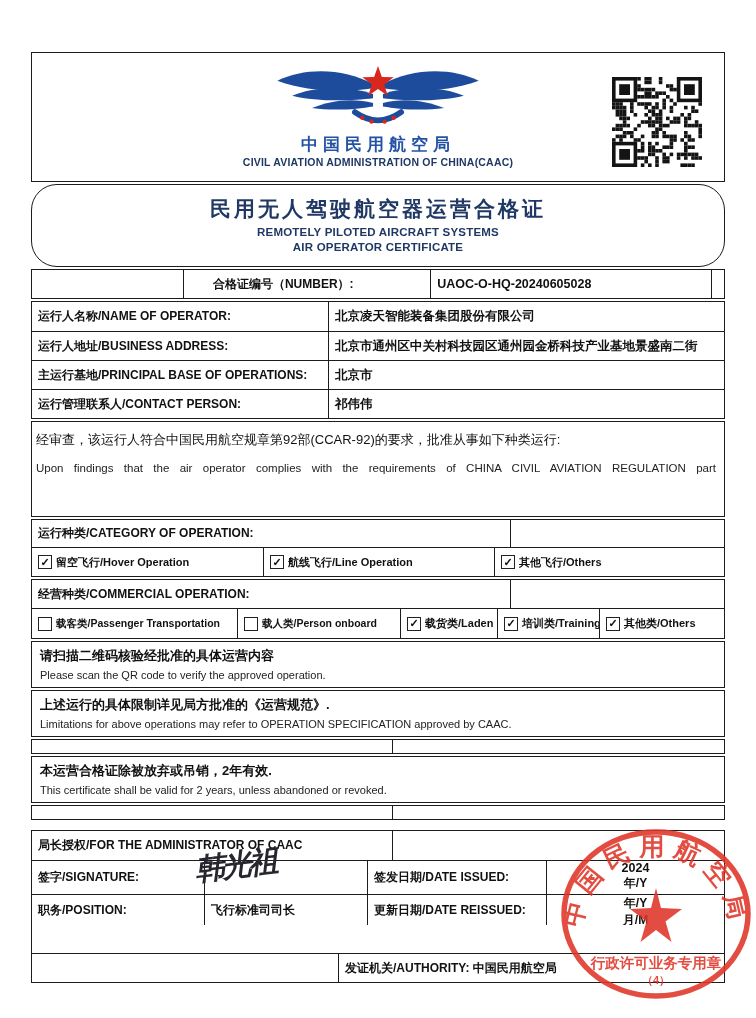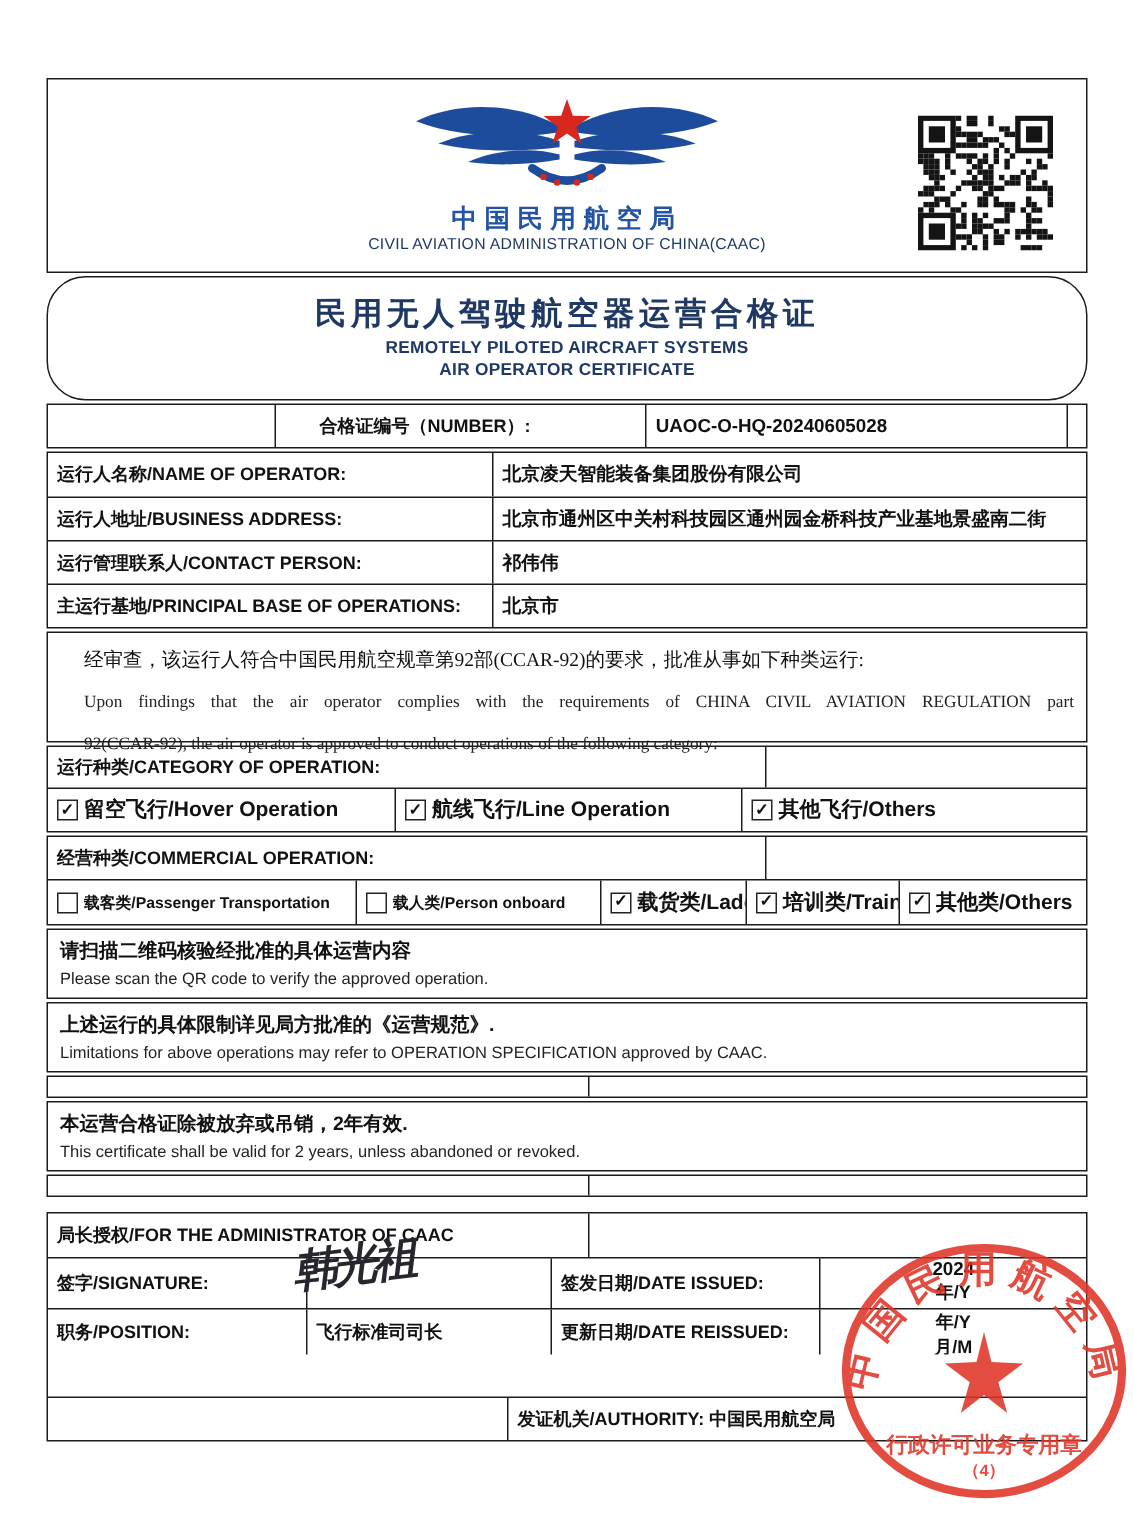--- a/index.html
+++ b/index.html
@@ -9,51 +9,51 @@
   .sec{border:1.6px solid #1c1c1c;margin-bottom:2px;background:#fff;box-sizing:border-box;}
   .row{display:flex;box-sizing:border-box;align-items:stretch;}
   .rowline{border-top:1.6px solid #1c1c1c;}
   .cell{box-sizing:border-box;padding:0 6px;display:flex;align-items:center;overflow:hidden;}
   .cell.vline{border-left:1.6px solid #1c1c1c;}
   .lab{font-weight:700;font-size:12px;white-space:nowrap;}
   .val{font-weight:700;font-size:12.5px;white-space:nowrap;}
   
   .secA{height:130px;position:relative;text-align:center;}
   .org-cn{margin-top:2px;font-size:17px;font-weight:700;color:#2453a6;letter-spacing:5px;}
-  .org-en{font-size:10.5px;font-weight:400;color:#1f3864;letter-spacing:.2px;}
+  .org-en{font-size:10.5px;font-weight:700;color:#1f3864;letter-spacing:.2px;}
   .logo{margin-top:8px;}
   .qr{position:absolute;right:22px;top:24px;width:90px;height:90px;}
   
   .secB{height:83px;text-align:center;padding-top:10px;border-radius:26px;}
   .title-cn{font-family:"Liberation Serif",serif;font-size:21px;font-weight:700;color:#1f3864;letter-spacing:3px;}
   .title-en{font-size:11.5px;font-weight:700;color:#1f3864;margin-top:3px;letter-spacing:.2px;}
   
   .secC{height:30px;gap:48px;}
   .c-sp1{width:111px;}
   .c-lab{width:214px;justify-content:center;}
   .c-val{width:251px;}
   .c-sp2{flex:1;}
   
   .info-row{height:29px;}
   .i-lab{width:296px;}
   .i-val{flex:1;}
   
-  .secE{height:74px;padding:4px 8px 0 24px;box-sizing:border-box;font-family:Liberation Serif, serif;}
+  .secE{height:96px;padding:4px 8px 0 4px;box-sizing:border-box;}
   .p-cn{font-size:13px;line-height:28px;white-space:nowrap;}
   .p-en{font-size:11.5px;line-height:28px;color:#222;}
   .just{text-align:justify;text-align-last:justify;}
   
   .g-lab-row{height:27px;}
   .g-lab{width:478px;}
   .g-rest{flex:1;}
   .cb-row{height:29px;}
   .cb{flex:0 0 auto;width:12px;height:12px;border:1.6px solid #222;margin-right:4px;
       display:inline-flex;align-items:center;justify-content:center;
       font-size:11px;font-weight:700;line-height:11px;color:#111;background:#fff;}
-  .cb-lab{font-weight:700;font-size:14px;white-space:nowrap;}
+  .cb-lab{font-weight:700;font-size:11px;white-space:nowrap;}
   .cat-cell{width:231px;}
   .com1{width:205px;}.com2{width:163px;}.com3{width:97px;}.com4{width:102px;}.com5{flex:1;}
   
   .note{padding:3px 8px;box-sizing:border-box;}
   .n-cn{font-size:13px;font-weight:700;line-height:22px;white-space:nowrap;}
   .n-en{font-size:11px;line-height:17px;color:#222;}
   .thin{height:15px;}
   .t-l{width:360px;}
   .t-r{flex:1;}
   
@@ -335,33 +335,32 @@
     <div class="sec">
       <div class="row info-row">
         <div class="cell i-lab lab">运行人名称/NAME OF OPERATOR:</div>
         <div class="cell vline i-val val">北京凌天智能装备集团股份有限公司</div>
       </div>
       <div class="row rowline info-row">
         <div class="cell i-lab lab">运行人地址/BUSINESS ADDRESS:</div>
         <div class="cell vline i-val val">北京市通州区中关村科技园区通州园金桥科技产业基地景盛南二街</div>
       </div>
       <div class="row rowline info-row">
+        <div class="cell i-lab lab">主运行基地/PRINCIPAL BASE OF OPERATIONS:</div>
+        <div class="cell vline i-val val">北京市</div>
+      </div>
+      <div class="row rowline info-row">
         <div class="cell i-lab lab">运行管理联系人/CONTACT PERSON:</div>
         <div class="cell vline i-val val">祁伟伟</div>
-      </div>
-      <div class="row rowline info-row">
-        <div class="cell i-lab lab">主运行基地/PRINCIPAL BASE OF OPERATIONS:</div>
-        <div class="cell vline i-val val">北京市</div>
       </div>
     </div>
 
     <div class="sec secE">
       <div class="p-cn">经审查，该运行人符合中国民用航空规章第92部(CCAR-92)的要求，批准从事如下种类运行:</div>
       <div class="p-en just">Upon findings that the air operator complies with the requirements of CHINA CIVIL AVIATION REGULATION part</div>
-      <div class="p-en">92(CCAR-92), the air operator is approved to conduct operations of the following category:</div>
     </div>
 
     <div class="sec">
       <div class="row g-lab-row">
         <div class="cell g-lab lab">运行种类/CATEGORY OF OPERATION:</div>
         <div class="cell vline g-rest"></div>
       </div>
       <div class="row rowline cb-row">
         <div class="cell cat-cell">
           <span class="cb">✓</span>

